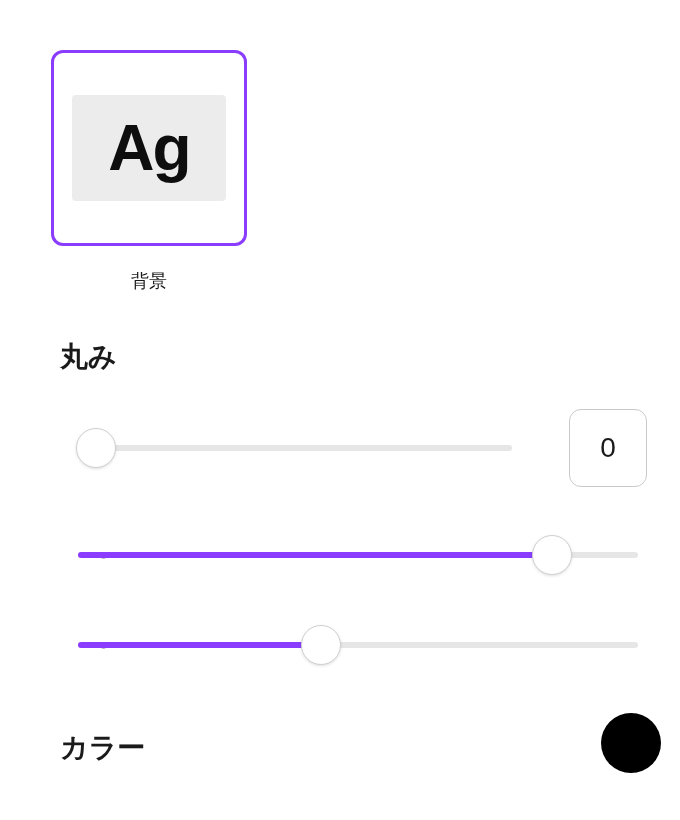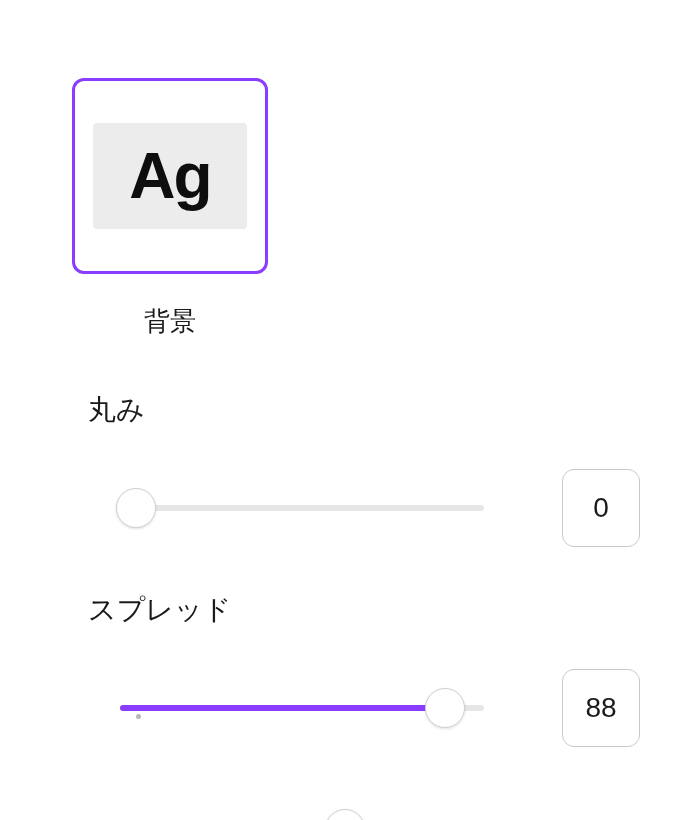--- a/index.html
+++ b/index.html
@@ -1,17 +1,17 @@
 <!DOCTYPE html>
 <html><head>
   <meta charset="utf-8">
   <style>
     * {
       box-sizing: border-box;
-      margin: 16px;
+      margin: 9px;
       padding: 0;
     }
     body {
       font-family: -apple-system, BlinkMacSystemFont, "Segoe UI", "Hiragino Sans", "Hiragino Kaku Gothic ProN", Meiryo, sans-serif;
       background: #fff;
       width: 680px;
       height: 820px;
       padding: 14px 24px;
       color: #1a1a1a;
     }
@@ -42,30 +42,31 @@
       justify-content: center;
     }
     .thumbnail-inner span {
       font-size: 64px;
       font-weight: 700;
       color: #0e0e0e;
       letter-spacing: -2px;
     }
     .thumbnail-label {
       margin-top: 14px;
-      font-size: 26px;
+      font-size: 18px;
       color: #1a1a1a;
     }
     .control-row {
       margin-bottom: 28px;
     }
     .control-label {
       font-size: 28px;
       color: #1a1a1a;
       margin-bottom: 24px;
+      font-weight: bold;
     }
     .slider-row {
       display: flex;
       align-items: center;
       gap: 30px;
     }
     .slider-container {
       position: relative;
       flex: 1;
       height: 44px;
@@ -149,29 +150,27 @@
     <div class="slider-container">
       <div class="slider-track"></div>
       <div class="slider-fill" style="width:0%"></div>
       <div class="slider-handle" style="left:4%"></div>
     </div>
     <div class="value-box">0</div>
   </div>
 </div>
 
 <div class="control-row">
-  <div class="control-label">スプレッド</div>
   <div class="slider-row">
     <div class="slider-container">
       <div class="slider-track"></div>
       <div class="slider-tick" style="left:4%"></div>
       <div class="slider-fill" style="width:82%"></div>
       <div class="slider-handle" style="left:82%"></div>
     </div>
-    <div class="value-box">88</div>
   </div>
 </div>
 
 <div class="control-row">
   <div class="slider-row">
     <div class="slider-container">
       <div class="slider-track"></div>
       <div class="slider-tick" style="left:4%"></div>
       <div class="slider-fill" style="width:42%"></div>
       <div class="slider-handle" style="left:42%"></div>

